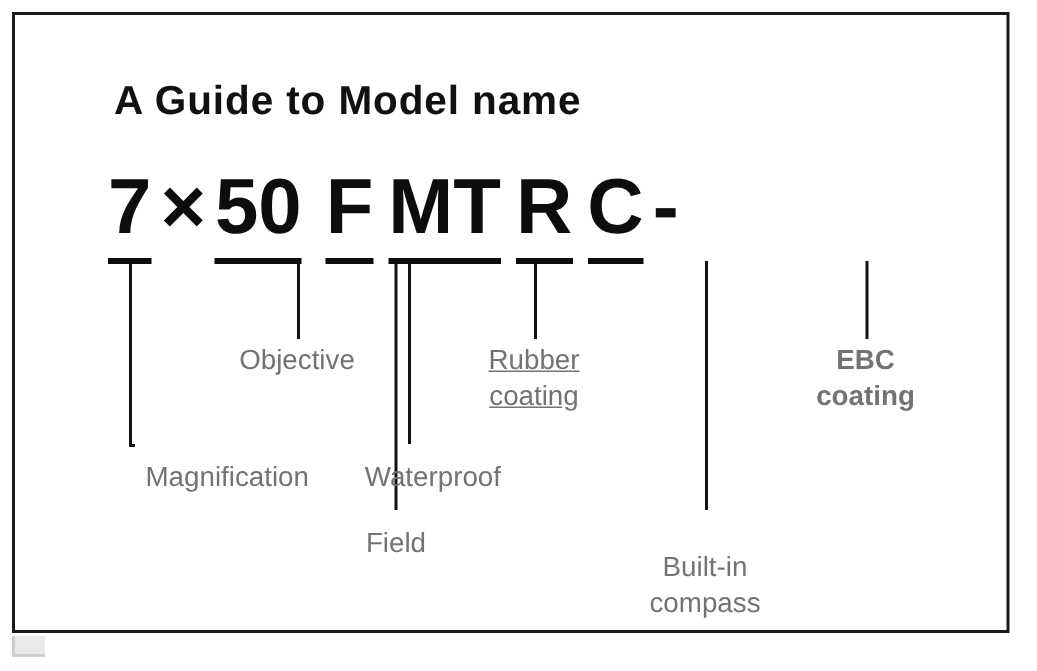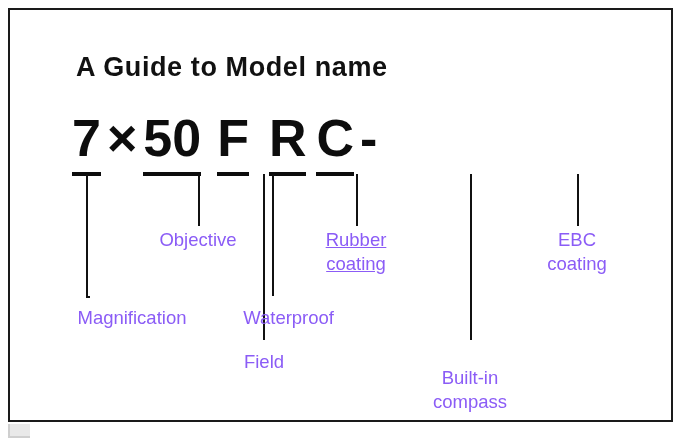--- a/index.html
+++ b/index.html
@@ -94,21 +94,21 @@
   .hline {
     position: absolute;
     height: 2px;
     background: #111111;
   }
 
   
   .caption {
     position: absolute;
     font-size: 18.5px;
-    color: #8b5cf6;
+    color: #737373;
     line-height: 24px;
     text-align: center;
     white-space: nowrap;
   }
   .caption .l2 { display: block; }
 </style>
 </head>
 <body>
 
 <div id="canvas">
@@ -119,20 +119,21 @@
 
     <div class="model-row">
       <span class="token underlined">7</span>
       <span class="sp-xs"></span>
       <span class="token">×</span>
       <span class="sp-xs"></span>
       <span class="token underlined">50</span>
       <span class="sp-m"></span>
       <span class="token underlined">F</span>
       <span class="sp-s"></span>
+      <span class="token underlined">MT</span>
       <span class="sp-s"></span>
       <span class="token underlined">R</span>
       <span class="sp-s"></span>
       <span class="token underlined">C</span>
       <span class="sp-xs"></span>
       <span class="token">-</span>
       <span class="sp-xs"></span>
     </div>
 
     <div class="vline" style="left:76px; top:164px; height:124px;"></div>
@@ -143,21 +144,21 @@
     <div class="vline" style="left:262px; top:164px; height:122px;"></div>
 
     <div class="vline" style="left:253px; top:164px; height:166px;"></div>
 
     <div class="vline" style="left:346px; top:164px; height:52px;"></div>
 
     <div class="vline" style="left:460px; top:164px; height:166px;"></div>
 
     <div class="vline" style="left:567px; top:164px; height:52px;"></div>
 
-    <div class="caption" style="left:32px; top:296px; width:180px;">
+    <div class="caption" style="left:16px; top:296px; width:180px;text-align:right;">
       <span>Magnification</span>
     </div>
 
     <div class="caption" style="left:88px; top:218px; width:200px;">
       <span>Objective</span>
     </div>
 
     <div class="caption" style="left:200px; top:296px; width:124px;text-align:right;">
       <span>Waterproof</span>
     </div>
@@ -169,21 +170,21 @@
     <div class="caption" style="left:286px; top:218px; width:120px;text-decoration:underline;">
       <span>Rubber</span>
       <span class="l2">coating</span>
     </div>
 
     <div class="caption" style="left:388px; top:356px; width:144px;">
       <span>Built-in</span>
       <span class="l2">compass</span>
     </div>
 
-    <div class="caption" style="left:508px; top:218px; width:118px;">
+    <div class="caption" style="left:508px; top:218px; width:118px;font-weight:bold;">
       <span>EBC</span>
       <span class="l2">coating</span>
     </div>
 
   </div>
 
   <div class="shadow-strip"></div>
 
 </div>
 

